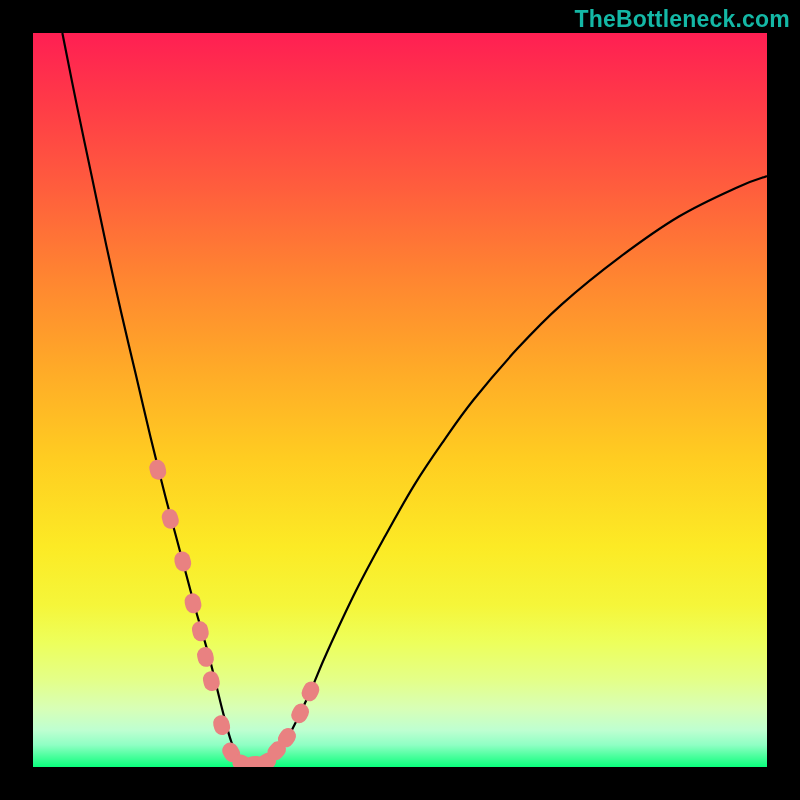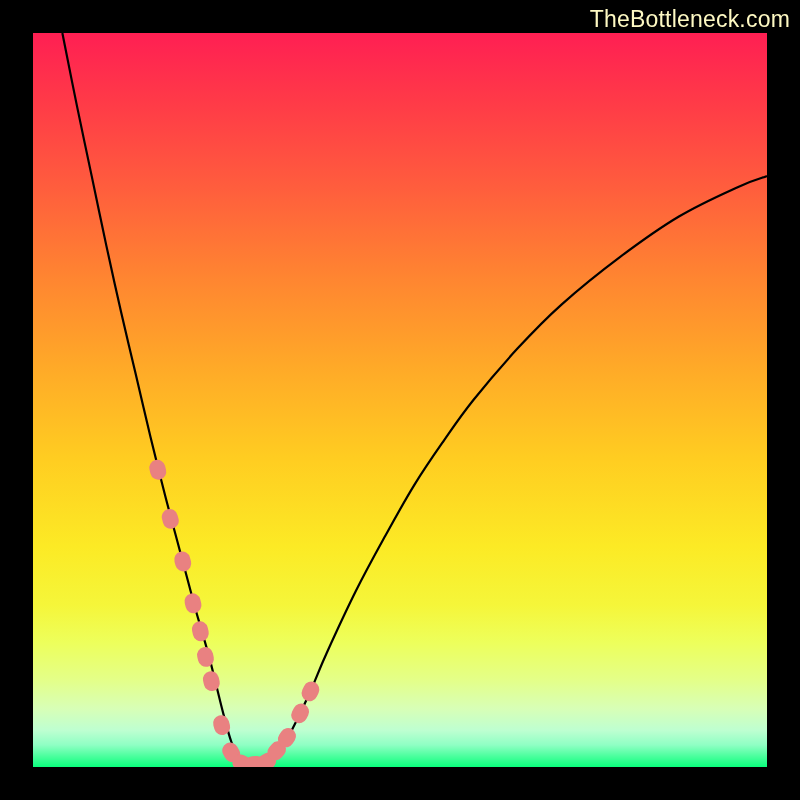--- a/index.html
+++ b/index.html
@@ -39,23 +39,23 @@
       #beffd1 95%,
       #8fffc4 97%,
       #4cff9e 98.5%,
       #0aff7d 100%
     );
   }
   .watermark {
     position: absolute;
     top: 6px;
     right: 10px;
-    color: #fef9c3;
+    color: #14b8a6;
     font-size: 23px;
-    font-weight: 400;
+    font-weight: 700;
     letter-spacing: 0.2px;
     user-select: none;
     pointer-events: none;
   }
   svg.curve {
     position: absolute;
     left: 0;
     top: 0;
     width: 734px;
     height: 734px;

